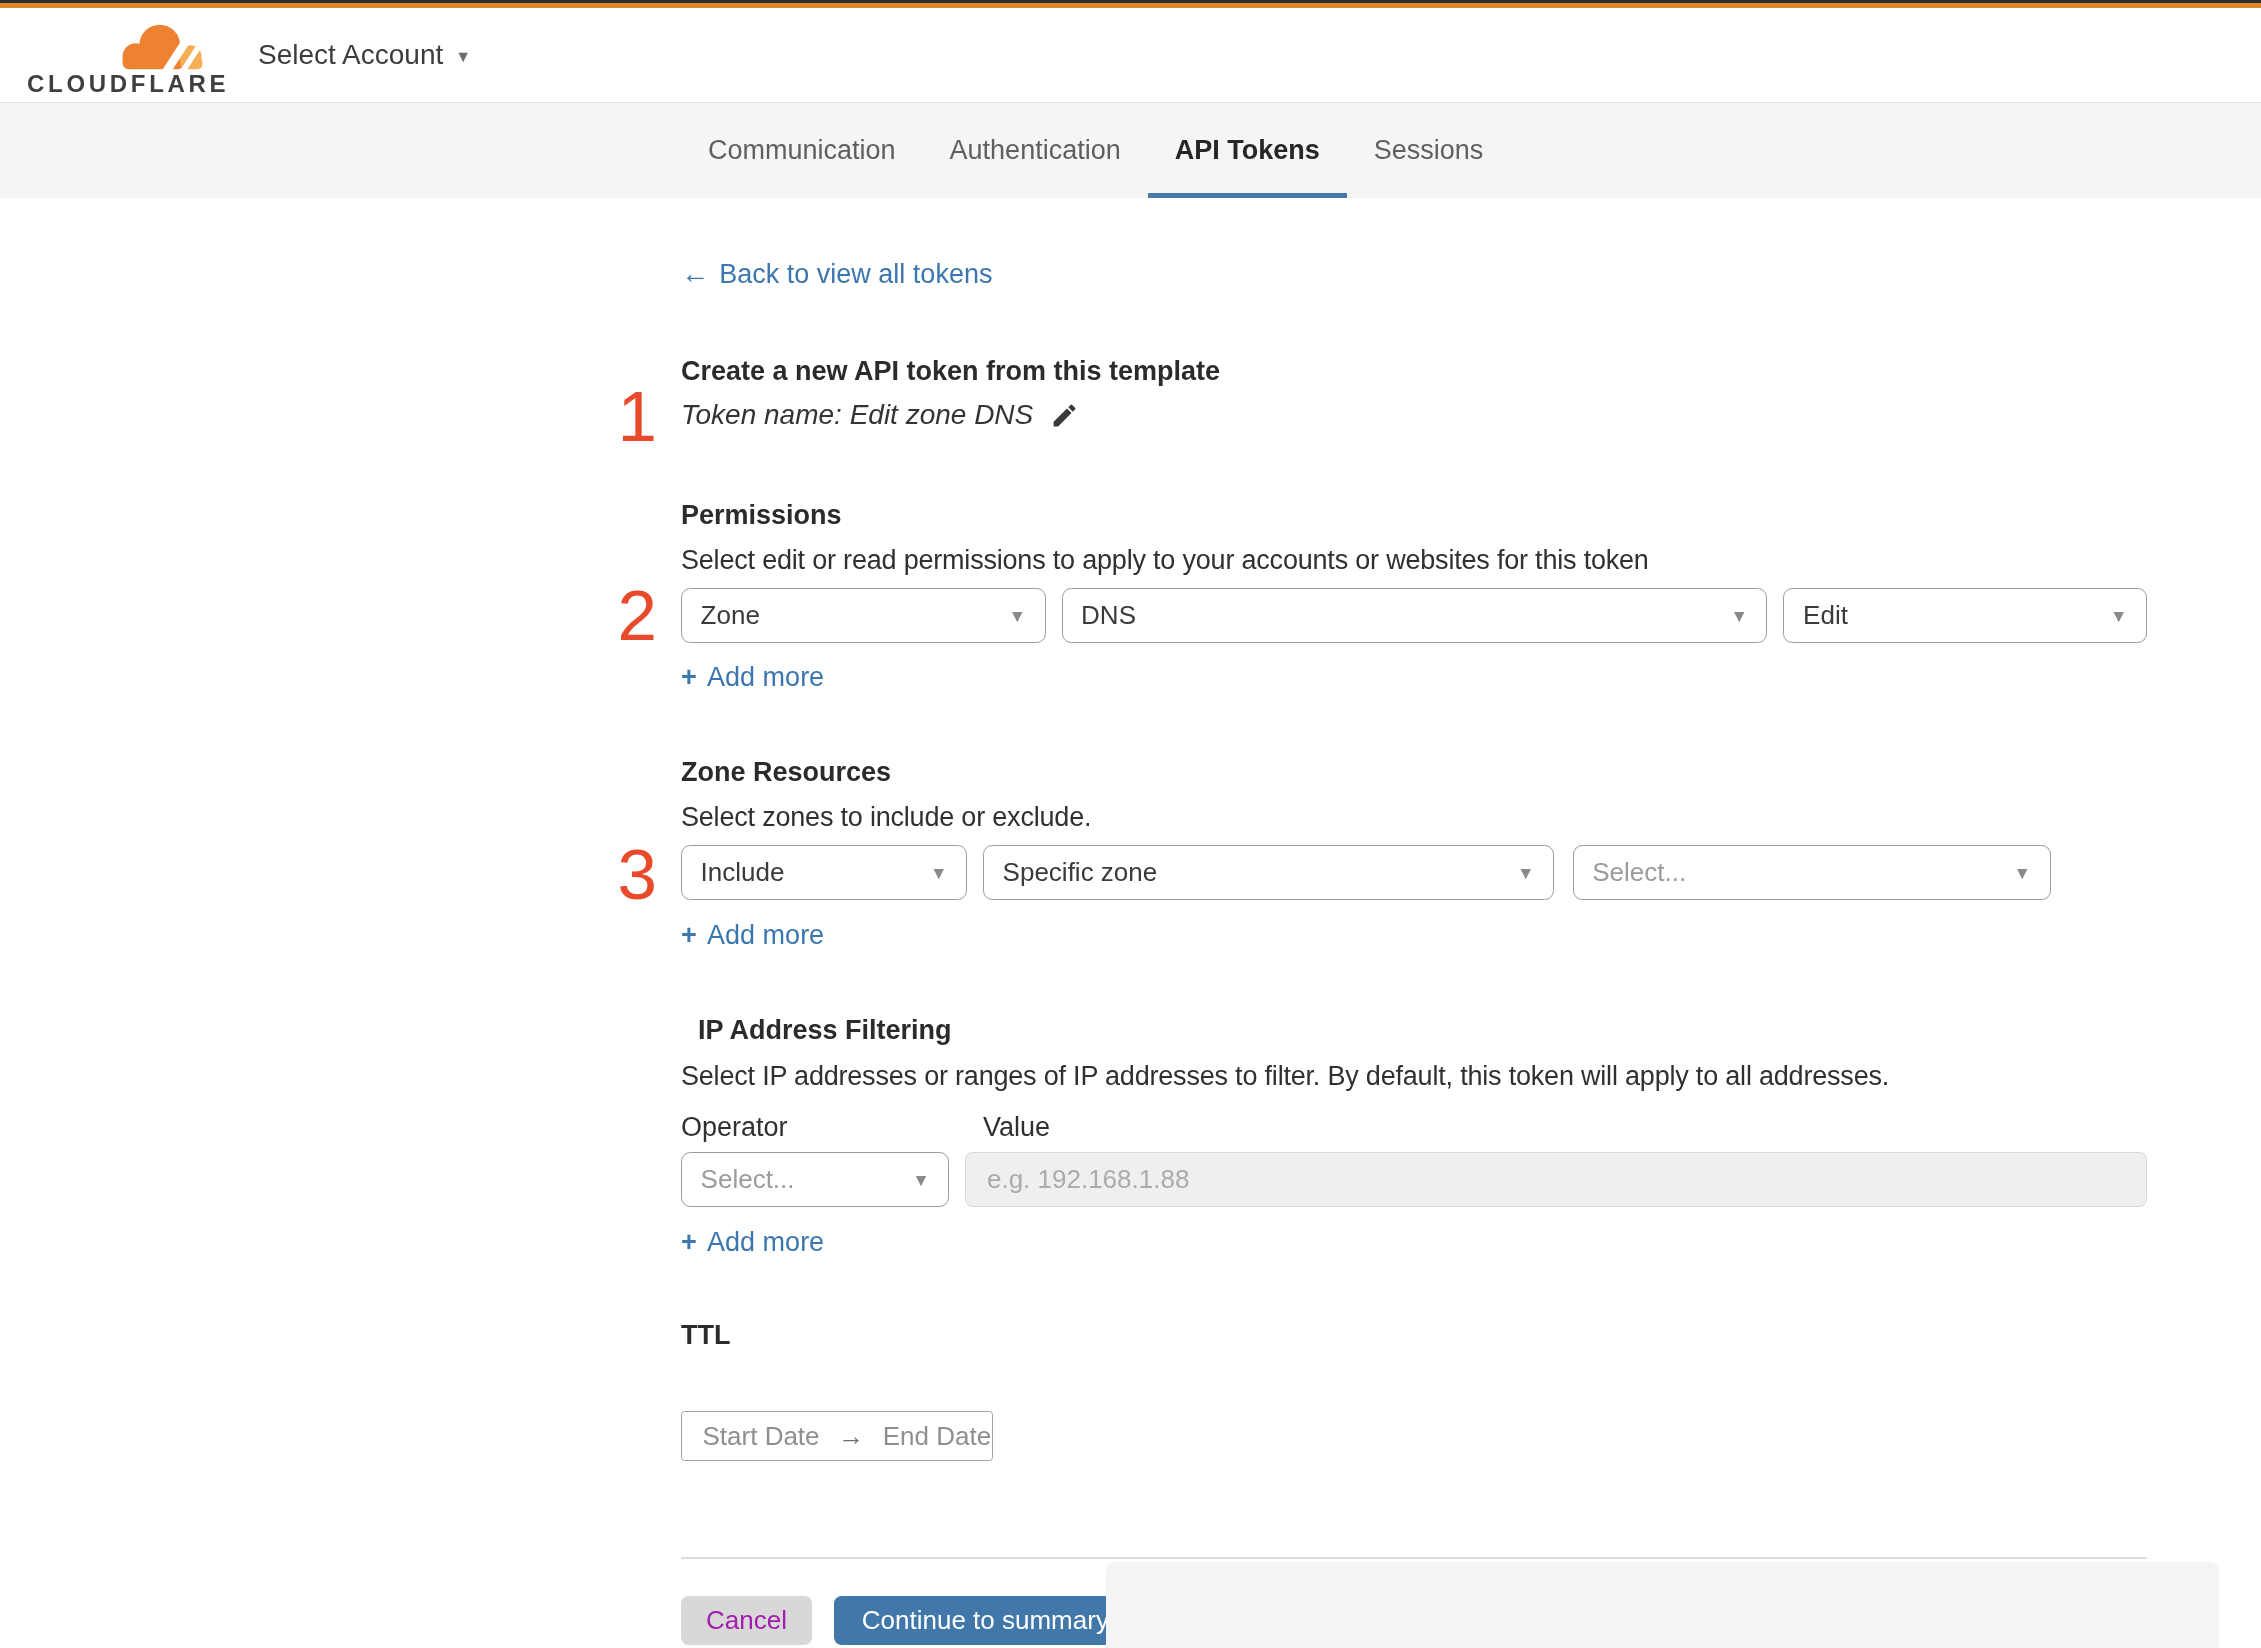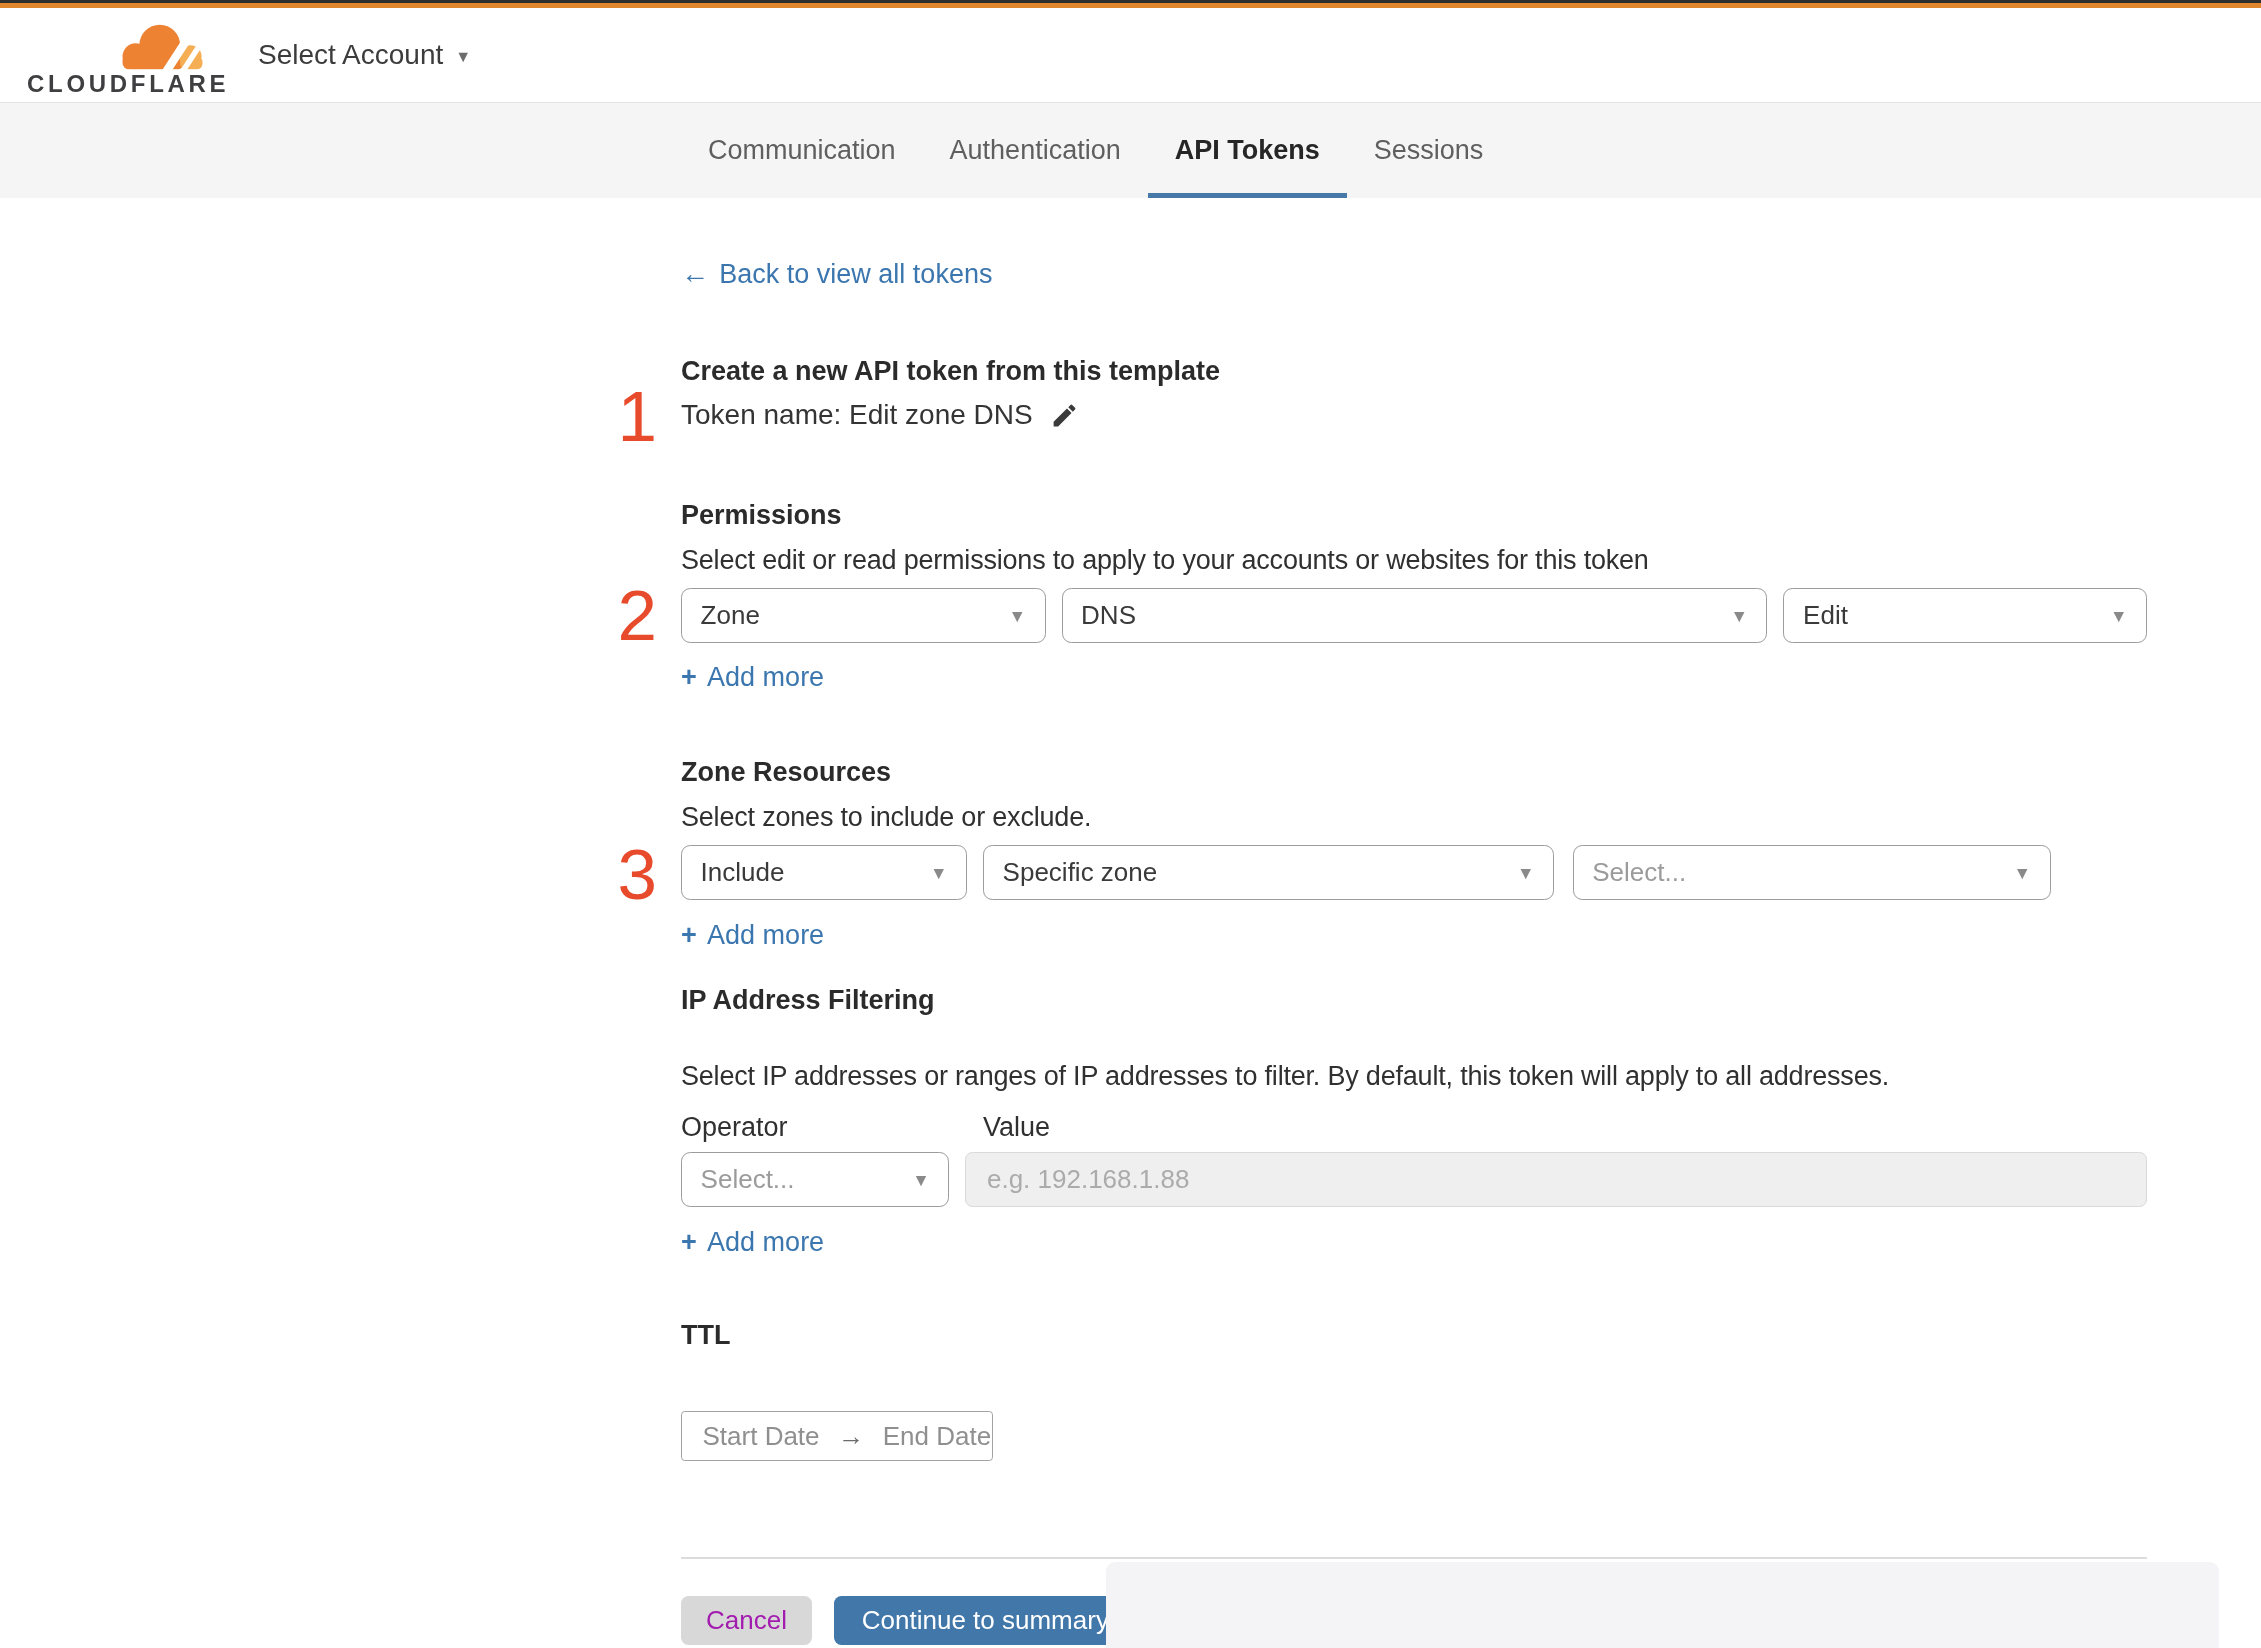--- a/index.html
+++ b/index.html
@@ -27,21 +27,21 @@
   .tab.active .underline{display:block;position:absolute;left:0;right:0;bottom:0;height:5.6px;background:#4678a8;}
   
   .content{position:absolute;left:681px;top:198px;width:1466px;height:1451px;}
   .abs{position:absolute;left:0;}
   .step-num{position:absolute;left:-89px;width:65px;text-align:right;font-size:71px;
             line-height:1;color:#e84b2c;}
   .link{display:inline-flex;align-items:center;gap:10.3px;font-size:27px;color:#3b76ae;
         cursor:pointer;white-space:nowrap;}
   .h-bold{font-size:27px;font-weight:700;color:#2b2b2b;white-space:nowrap;}
   .body-text{font-size:27px;color:#303030;white-space:nowrap;letter-spacing:-0.2px;}
-  .token-line{font-size:28px;color:#343434;display:inline-flex;align-items:center;gap:15px;}
+  .token-line{font-size:28px;color:#343434;display:inline-flex;align-items:center;gap:15px;font-style:italic;}
   
   .row{position:absolute;display:flex;}
   .sel{height:55px;box-sizing:border-box;border:1.9px solid #9c9c9c;border-radius:9.3px;
        background:#fff;display:flex;align-items:center;justify-content:space-between;
        padding:0 18.6px;font-size:26px;color:#3a3a3a;cursor:pointer;gap:36px;}
   .sel .val{white-space:nowrap;}
   .sel.placeholder .val{color:#9b9b9b;}
   .sel .caret-glyph{color:#8a8a8a;font-size:17.7px;}
   .text-input{height:55px;box-sizing:border-box;border:1.9px solid #d9d9d9;border-radius:7.5px;
               background:#efefef;padding:0 20.5px;font-size:26px;color:#6a6a6a;width:100%;
@@ -176,21 +176,21 @@
         <span class="caret-glyph">▼</span>
       </div>
     </div>
     <div class="abs" style="top:722px;">
       <span class="link">
         <span style="font-weight:700;">+</span>
         <span>Add more</span>
       </span>
     </div>
 
-    <div class="abs h-bold" style="top:787px;">IP Address Filtering</div>
+    <div class="abs h-bold" style="top:817px;margin-left:17px;">IP Address Filtering</div>
     <div class="abs body-text" style="top:863px;">Select IP addresses or ranges of IP addresses to filter. By default, this token will apply to all addresses.</div>
     <div class="field-label" style="top:914px;left:0;">Operator</div>
     <div class="field-label" style="top:914px;left:302px;">Value</div>
     <div class="row" style="top:954px;width:1466px;">
       <div class="sel placeholder" style="width:286px;">
         <span class="val">Select...</span>
         <span class="caret-glyph">▼</span>
       </div>
       <div style="width:1272px;margin-left:16px;border-radius:16px;">
         <input class="text-input" type="text" disabled="" placeholder="e.g. 192.168.1.88" style="">

